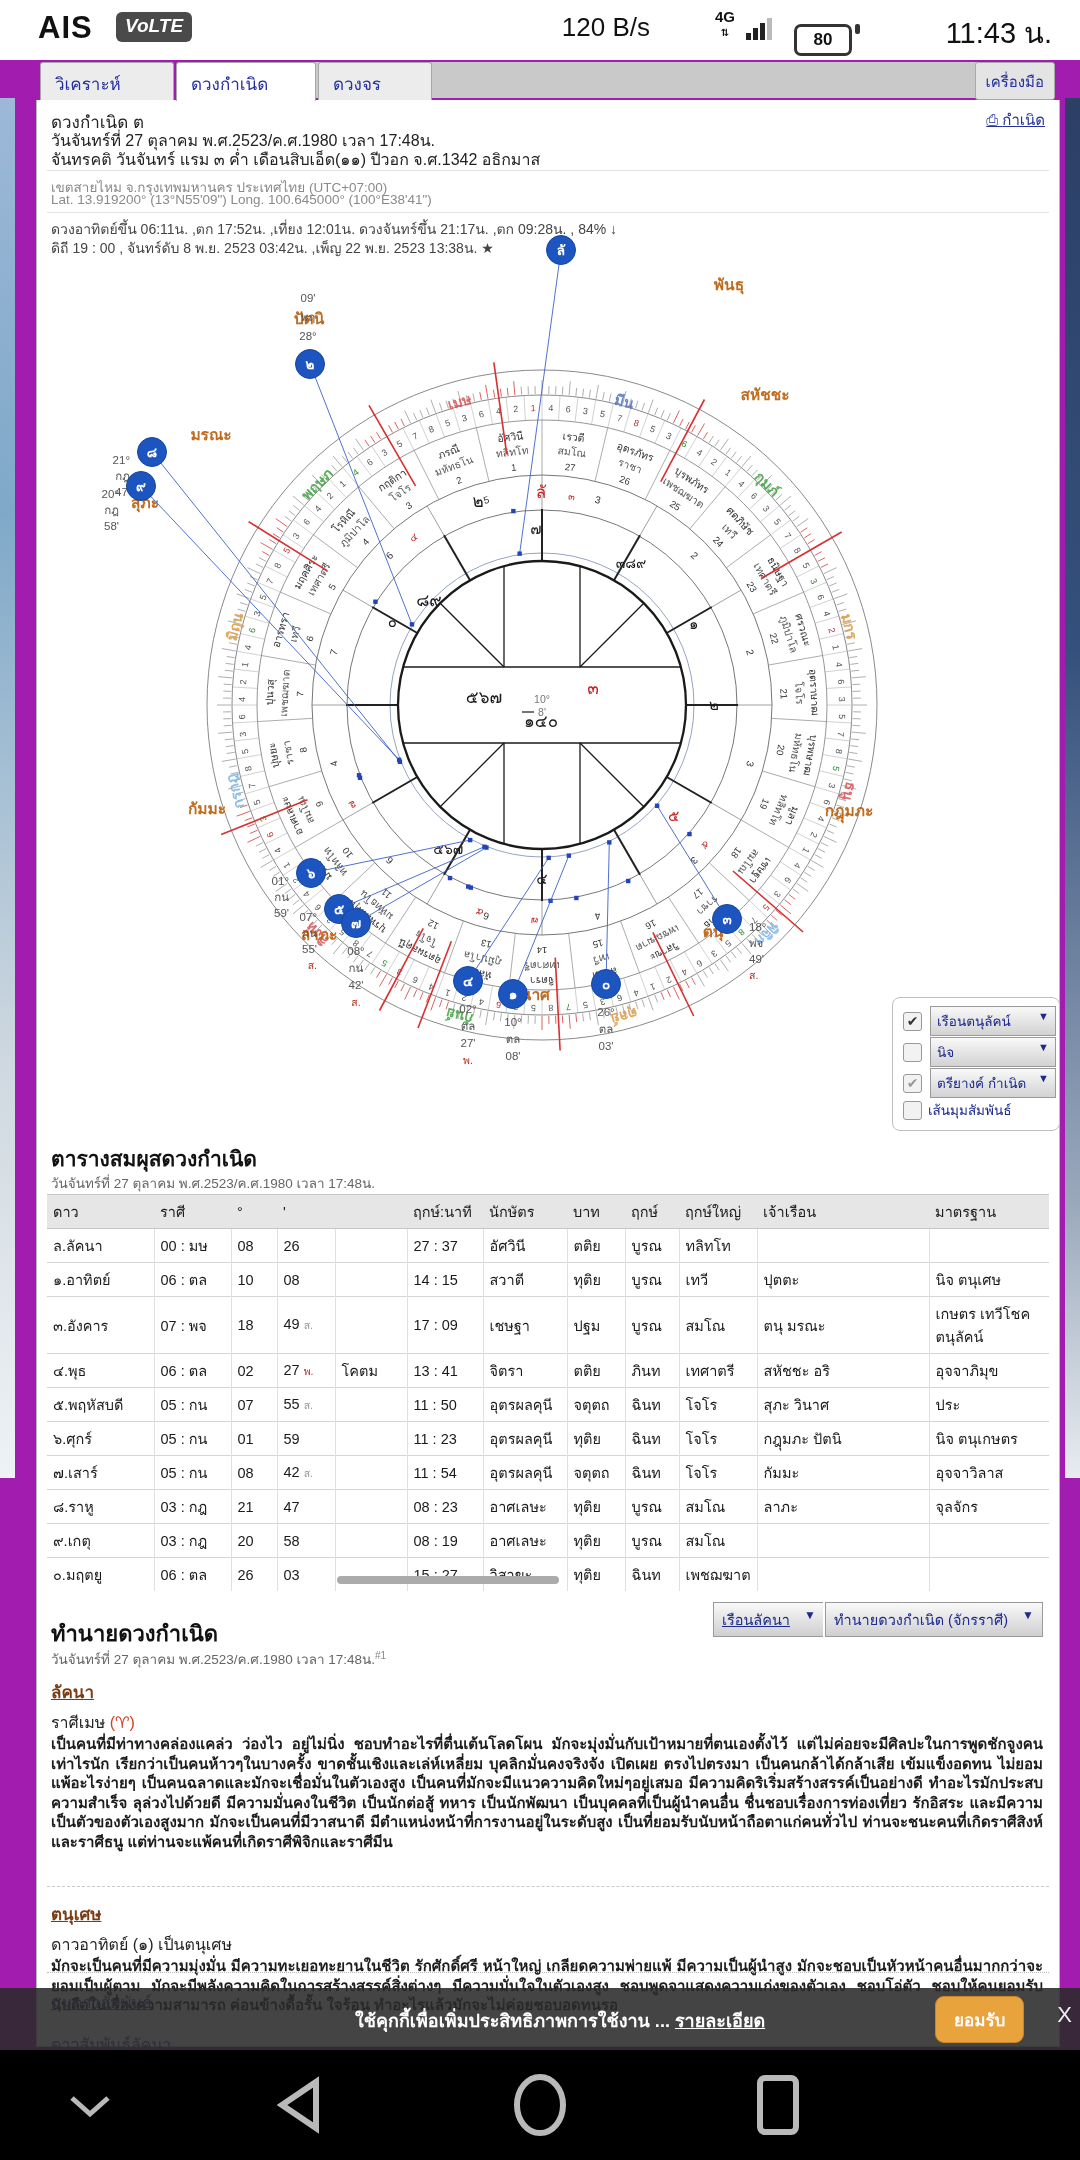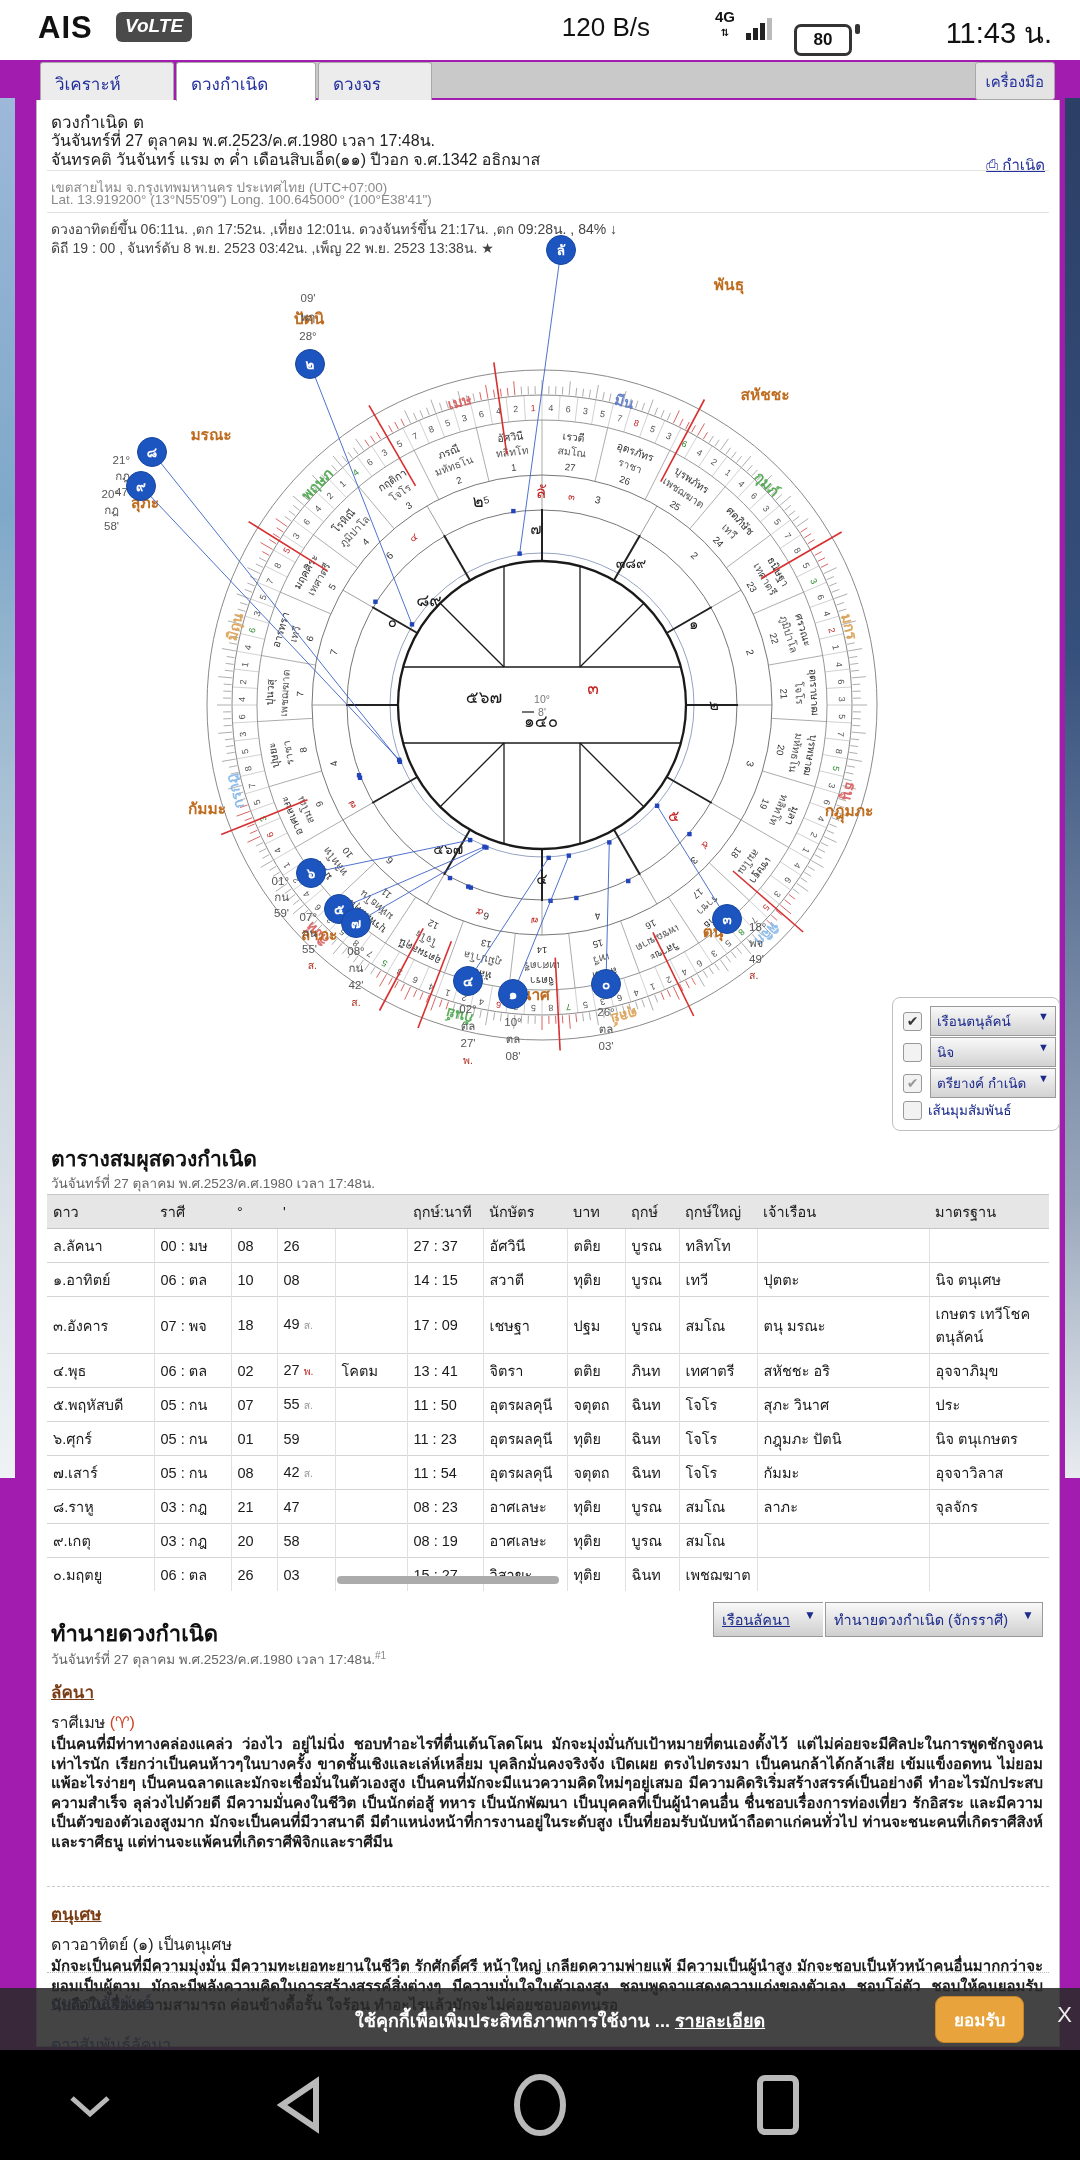--- a/index.html
+++ b/index.html
@@ -28,21 +28,21 @@
   .tab .lbl{display:block;margin-top:-7px;padding:14px 14px 0;white-space:nowrap;}
   .tab.active{background:#fff;z-index:3;}
   #tabstrip{left:312px;top:62px;width:700px;height:36px;background:#c9c9c9;}
   #toolsbtn{right:25px;top:62px;height:36px;border:1px solid #a8a8a8;background:#e4e4e4;color:#23309c;
             font-size:15px;overflow:hidden;border-radius:3px;}
   #toolsbtn .lbl{display:block;margin-top:-5px;padding:12px 10px 0;}
   
   #card{left:36px;top:100px;width:1022px;height:1946px;background:#fff;border:1px solid #b8b8b8;border-top:none;}
   .hair{position:absolute;left:10px;right:10px;height:1px;background:#e2e2e2;}
   #pgtitle{left:14px;top:8px;font-size:17px;color:#222;}
-  #printlink{right:14px;top:8px;font-size:15px;color:#23309c;text-decoration:underline;cursor:pointer;margin-top:45px;}
+  #printlink{right:14px;top:8px;font-size:15px;color:#23309c;text-decoration:underline;cursor:pointer;}
   .dateline{left:14px;font-size:16px;color:#222;}
   .grayline{left:14px;font-size:13.5px;color:#8a8a8a;}
   .sunline{left:14px;font-size:14px;color:#444;}
   #wheelbox{left:0;top:130px;width:1020px;height:912px;}
   
   #chart-panel{left:855px;top:897px;width:166px;height:132px;border:1px solid #c0c0c0;border-radius:8px;background:#fff;}
   .prow{position:absolute;left:10px;height:24px;}
   .cbx{display:inline-block;width:17px;height:17px;border:1px solid #999;border-radius:3px;background:#f2f2f2;
        vertical-align:middle;text-align:center;line-height:16px;font-size:14px;color:#333;}
   .cbx.gray{color:#999;}

